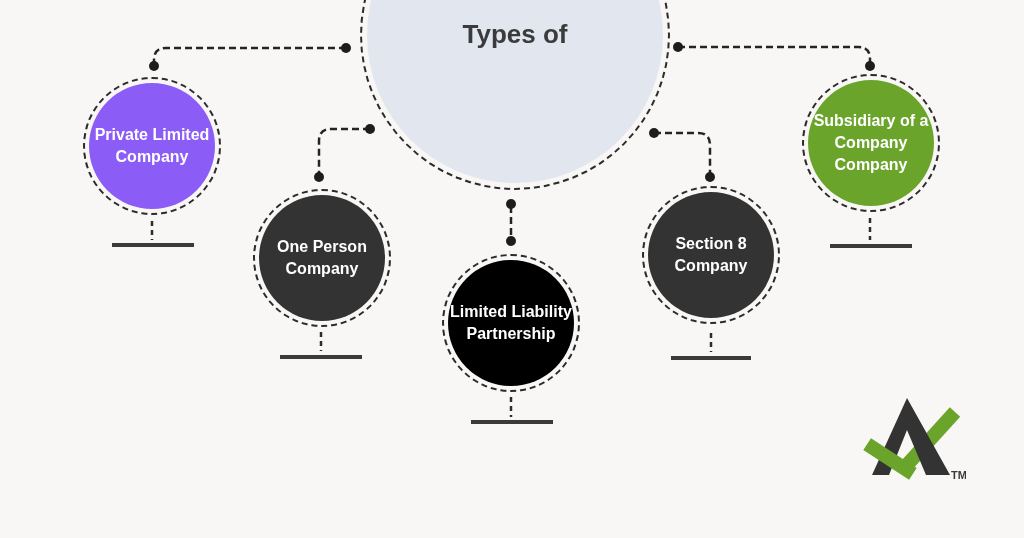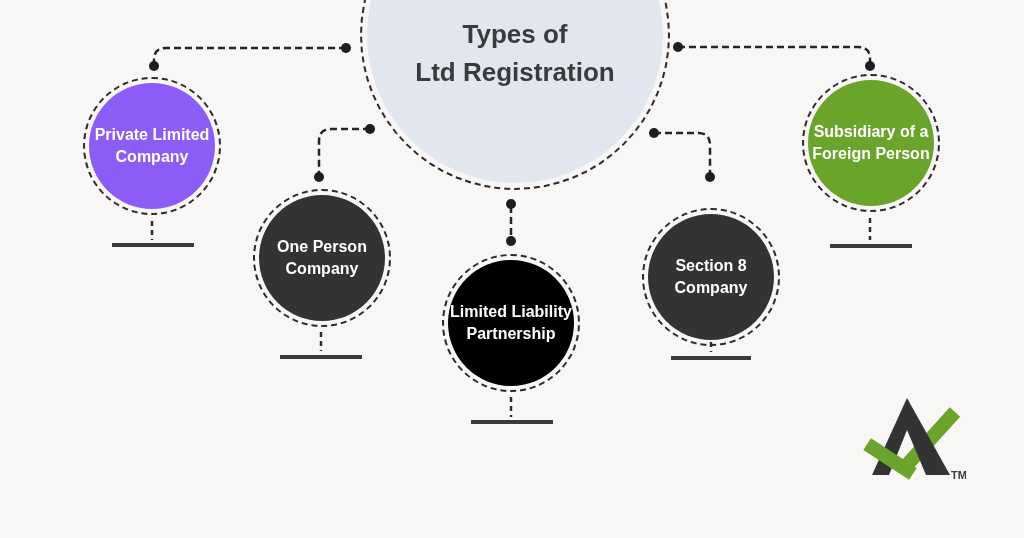--- a/index.html
+++ b/index.html
@@ -30,21 +30,21 @@
     display:flex;align-items:center;justify-content:center;
     text-align:center;
     color:#ffffff;
     font-weight:bold;
     font-size:16px;line-height:22px;
   }
   .node .fill .label{padding:0 2px;}
   .pos-1{left:83px;top:77px;}
   .pos-2{left:253px;top:189px;}
   .pos-3{left:442px;top:254px;}
-  .pos-4{left:642px;top:208px;}
+  .pos-4{left:642px;top:186px;}
   .pos-5{left:802px;top:74px;}
   #central{
     position:absolute;
     left:360px;top:-120px;
     width:310px;height:310px;
     border:2px dashed #2b2b2b;
     border-radius:50%;
     padding:5px;
     box-sizing:border-box;
   }
@@ -106,21 +106,20 @@
     <rect class="base-bar" x="671" y="356" width="80" height="4"></rect>
 
     <path class="stem" d="M 870 218 L 870 240"></path>
     <rect class="base-bar" x="830" y="244" width="82" height="4"></rect>
   </svg>
 
   <div id="central">
     <div class="fill" style="background: rgb(226, 230, 238);">
       <div class="title">
         <span>Types of</span>
-        <span>Ltd Registration</span>
       </div>
     </div>
   </div>
 
   <div class="node pos-1">
     <div class="fill" style="background: #8b5cf6;">
       <div class="label">Private Limited Company</div>
     </div>
   </div>
 
@@ -137,21 +136,21 @@
   </div>
 
   <div class="node pos-4">
     <div class="fill" style="background: rgb(51, 51, 51);">
       <div class="label">Section 8 Company</div>
     </div>
   </div>
 
   <div class="node pos-5">
     <div class="fill" style="background: rgb(107, 164, 43);">
-      <div class="label">Subsidiary of a Foreign Person</div>
+      <div class="label">Subsidiary of a Company Company</div>
     </div>
   </div>
 
   <svg id="logo" viewBox="0 0 104 96">
 
     <polyline points="44,76 93,22" fill="none" stroke="#6BA42B" stroke-width="14" stroke-linecap="butt"></polyline>
 
     <path fill-rule="evenodd" fill="#333333" d="M45 8 L88 85 L10 85 Z  M45 40 L64 85 L27 85 Z"></path>
 
     <polyline points="11,58 45,80" fill="none" stroke="#6BA42B" stroke-width="14" stroke-linecap="square"></polyline>

